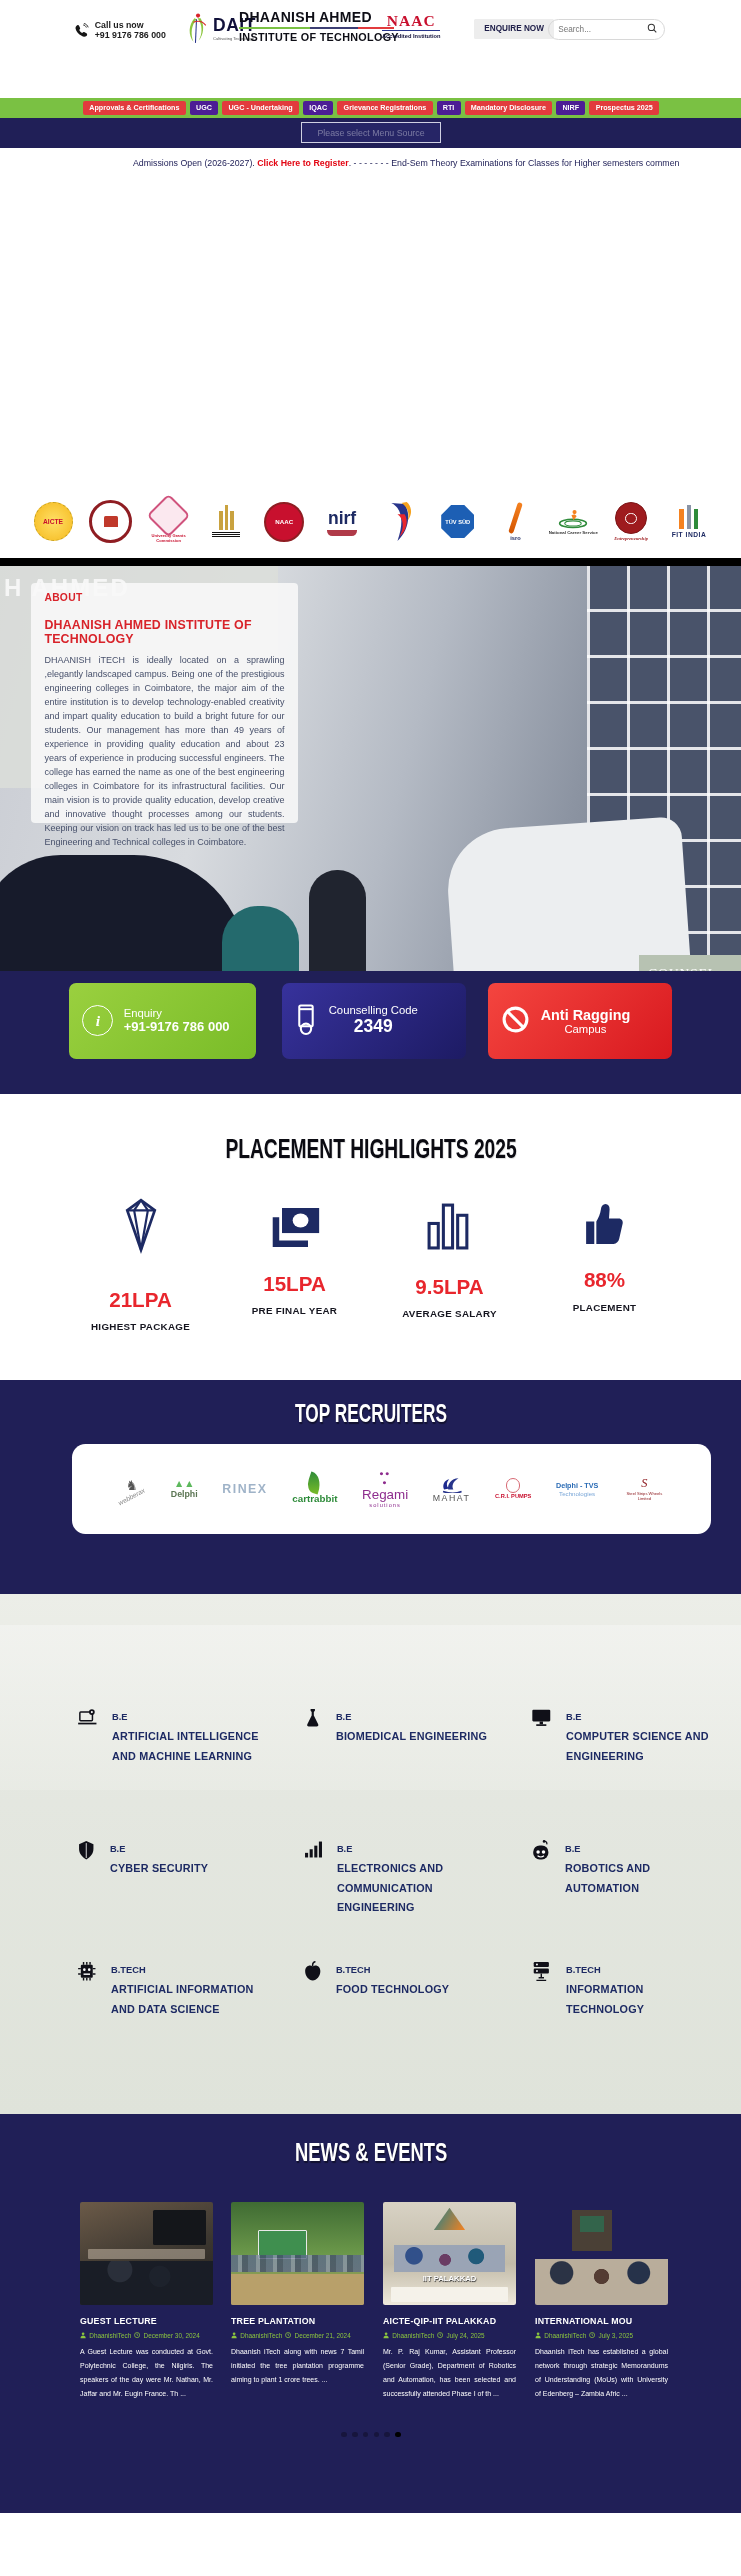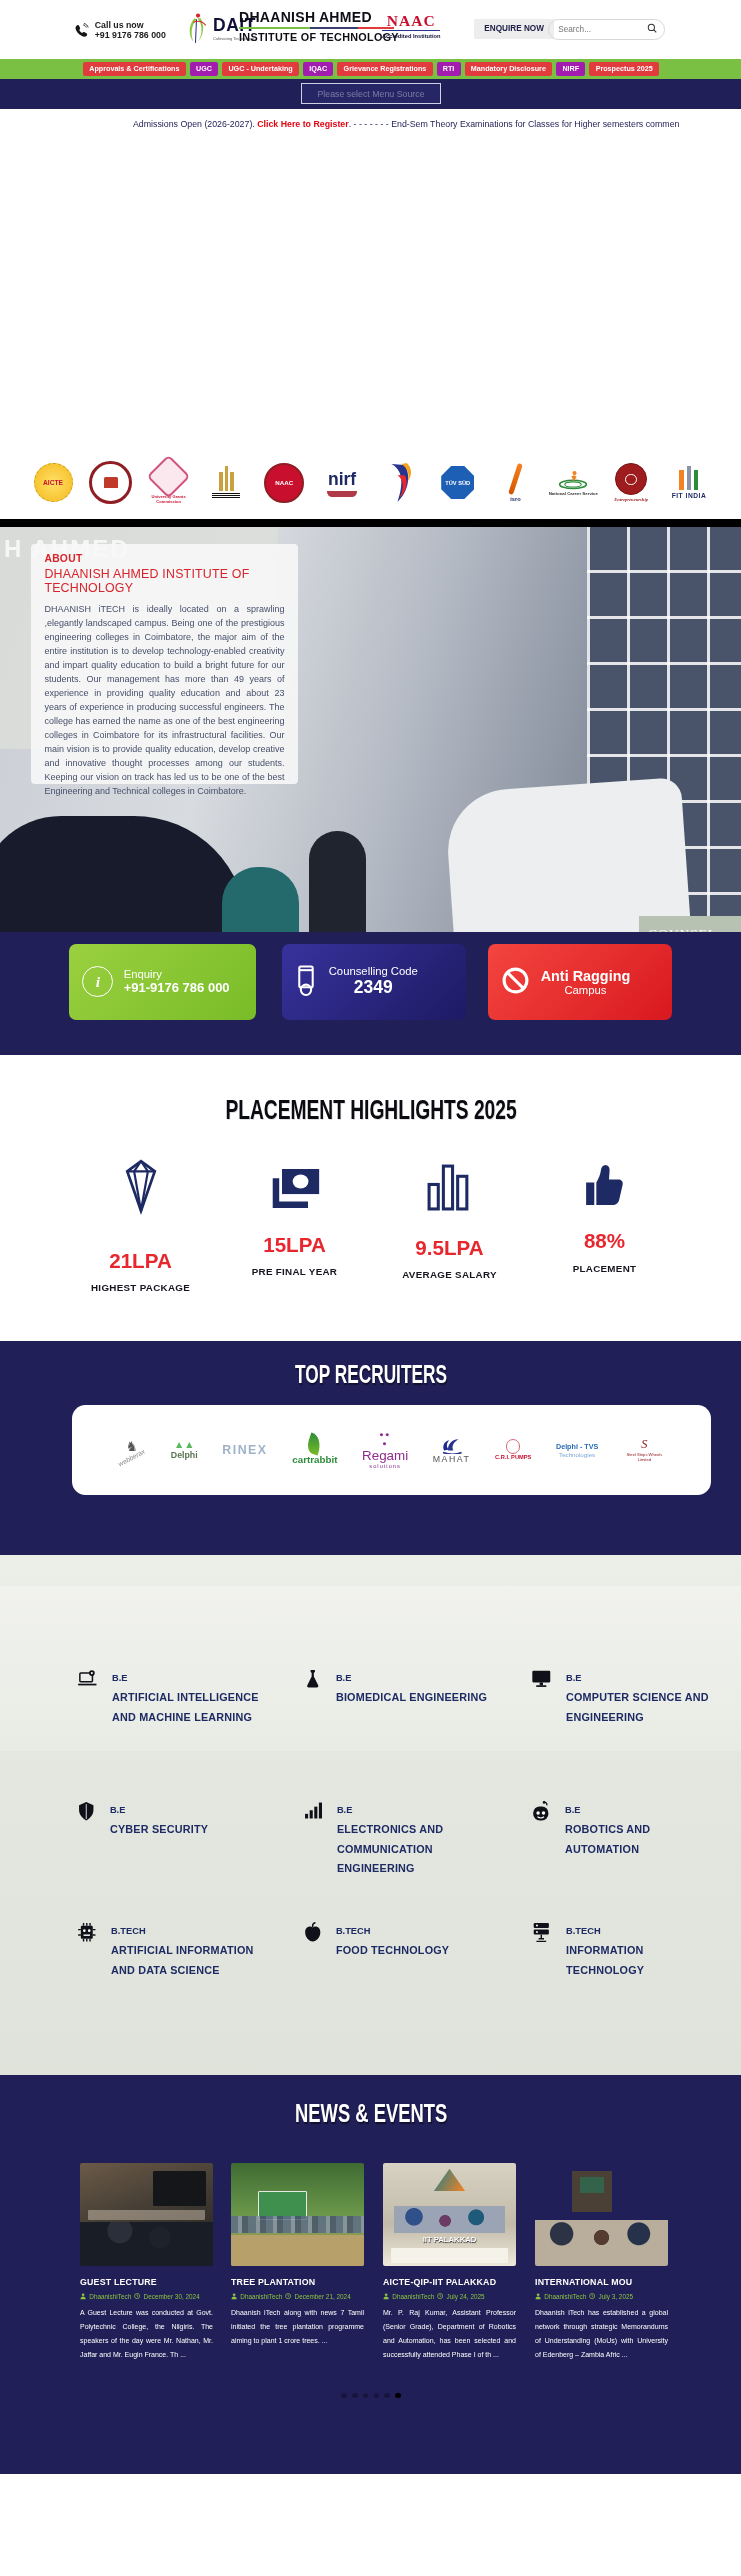--- a/index.html
+++ b/index.html
@@ -14,24 +14,24 @@
   .logo-tag{font-size:4.1px;color:#555;}
   .brand1{font-size:14px;font-weight:800;color:#0e0e16;letter-spacing:0.3px;}
   .brand-bar{height:2.6px;width:155px;margin:1.5px 0;background:linear-gradient(90deg,#7ac143 0 46%,#3c3e73 46% 77%,#e23b3d 77% 100%);}
   .brand2{font-size:10.8px;font-weight:800;color:#0e0e16;letter-spacing:0.3px;}
   .naac-t{font-family:"Liberation Serif",serif;font-weight:700;color:#c8102e;font-size:15.5px;letter-spacing:1px;border-bottom:1.5px solid #27348b;line-height:16.5px;}
   .naac-s{font-size:5.7px;color:#10103a;font-weight:700;margin-top:2.1px;}
   .enquire{background:#ededed;color:#20204a;font-weight:700;font-size:8.2px;padding:5.7px 10.3px;border:none;border-radius:1.5px;cursor:pointer;}
   .search-pill{width:117px;height:21.6px;border:0.5px solid #d8d8d8;border-radius:11.3px;display:flex;align-items:center;justify-content:space-between;padding:0 7.2px;box-sizing:border-box;}
   .search-pill input{border:none;outline:none;font-size:8.2px;color:#444;width:82px;font-family:"Liberation Sans",sans-serif;background:transparent;}
   
-  .greenbar{height:19.6px;background:#7ac143;display:flex;align-items:center;justify-content:center;gap:4.1px;}
+  .greenbar{height:19.6px;background:#7ac143;display:flex;align-items:center;justify-content:center;gap:4.1px;margin-top:39px;}
   .qbtn{height:14.4px;display:inline-flex;align-items:center;padding:0 6.2px;border-radius:2.1px;color:#fff;font-size:7.2px;font-weight:700;cursor:pointer;}
   .qbtn.red{background:#e23b3d;}
-  .qbtn.navy{background:#a21caf;}
+  .qbtn.navy{background:#4c1d95;}
   
   .navbar{height:30px;background:#201f57;display:flex;align-items:center;justify-content:center;}
   .menu-box{width:138px;height:19.6px;border:0.5px solid #cfd0e2;background:#262566;color:rgba(255,255,255,.38);font-size:8.8px;display:flex;align-items:center;justify-content:center;cursor:pointer;}
   
   .ticker{height:30px;background:#fff;display:flex;align-items:center;overflow:hidden;}
   .ticker-inner{white-space:nowrap;font-size:8.8px;color:#23235a;padding-left:133px;}
   .ticker-link{color:#e30613;font-weight:700;cursor:pointer;}
   
   .gap-white{height:308px;background:#fff;}
   .logostrip{height:72px;background:#fff;display:flex;align-items:center;justify-content:space-between;padding:0 28px;box-sizing:border-box;}
@@ -47,21 +47,21 @@
   .screenlight{position:absolute;left:0;top:0;width:278px;height:222px;background:#dcded9;opacity:.8;}
   .wood{position:absolute;left:0;top:432px;width:479px;height:41px;background:linear-gradient(#b5854a,#8f6632);}
   .crowd{position:absolute;left:-20.6px;top:289px;width:268px;height:242px;background:#171b2b;border-radius:82px 113px 0 0;}
   .head1{position:absolute;left:222px;top:340px;width:77px;height:185px;background:#246a6d;border-radius:36px 36px 0 0;}
   .head2{position:absolute;left:309px;top:304px;width:57px;height:113px;background:#20242f;border-radius:28px 28px 0 0;}
   .shirt{position:absolute;left:453px;top:258px;width:237px;height:268px;background:#eceef0;border-radius:62px 20.6px 0 0;transform:rotate(-4deg);}
   .sign{position:absolute;left:639px;top:389px;width:124px;height:80px;background:#b7c2b2;color:#fff;font-family:"Liberation Serif",serif;}
   .watermark{position:absolute;left:4.1px;top:7.2px;font-size:24px;font-weight:800;color:rgba(255,255,255,.75);letter-spacing:2.1px;}
   .about-card{position:absolute;left:31px;top:16.5px;width:267px;height:240px;background:rgba(248,248,248,.88);border-radius:4.1px;padding:9.3px 13.4px;box-sizing:border-box;}
   .about-h{color:#d8232a;font-size:10.3px;font-weight:800;letter-spacing:0.3px;}
-  .about-tt{color:#d8232a;font-size:12.4px;font-weight:400;margin-top:3px;letter-spacing:0.2px;}
+  .about-tt{color:#d8232a;font-size:12.4px;font-weight:700;margin-top:15px;letter-spacing:0.2px;}
   .about-p{color:#47506b;font-size:9px;line-height:14px;margin-top:7.2px;text-align:justify;}
   
   .qcards{height:123px;background:#201f57;}
   .qcard{position:absolute;top:12.4px;height:76px;border-radius:7.2px;display:flex;align-items:center;color:#fff;box-sizing:border-box;padding:0 13.4px;gap:10.3px;cursor:pointer;}
   .qcard .t1{font-size:11.3px;}
   .qcard .t2{font-size:13px;font-weight:800;}
   .qc-green{left:69px;width:187px;background:linear-gradient(135deg,#9ad03f,#79bc28);}
   .qc-purple{left:282px;width:184px;background:linear-gradient(135deg,#37329c,#1d1b64);}
   .qc-red{left:488px;width:184px;background:linear-gradient(135deg,#f4453f,#d8191f);}
   .info-circ{width:29px;height:29px;border:1.5px solid #fff;border-radius:50%;display:flex;align-items:center;justify-content:center;font-family:"Liberation Serif",serif;font-style:italic;font-weight:700;font-size:15.5px;}

